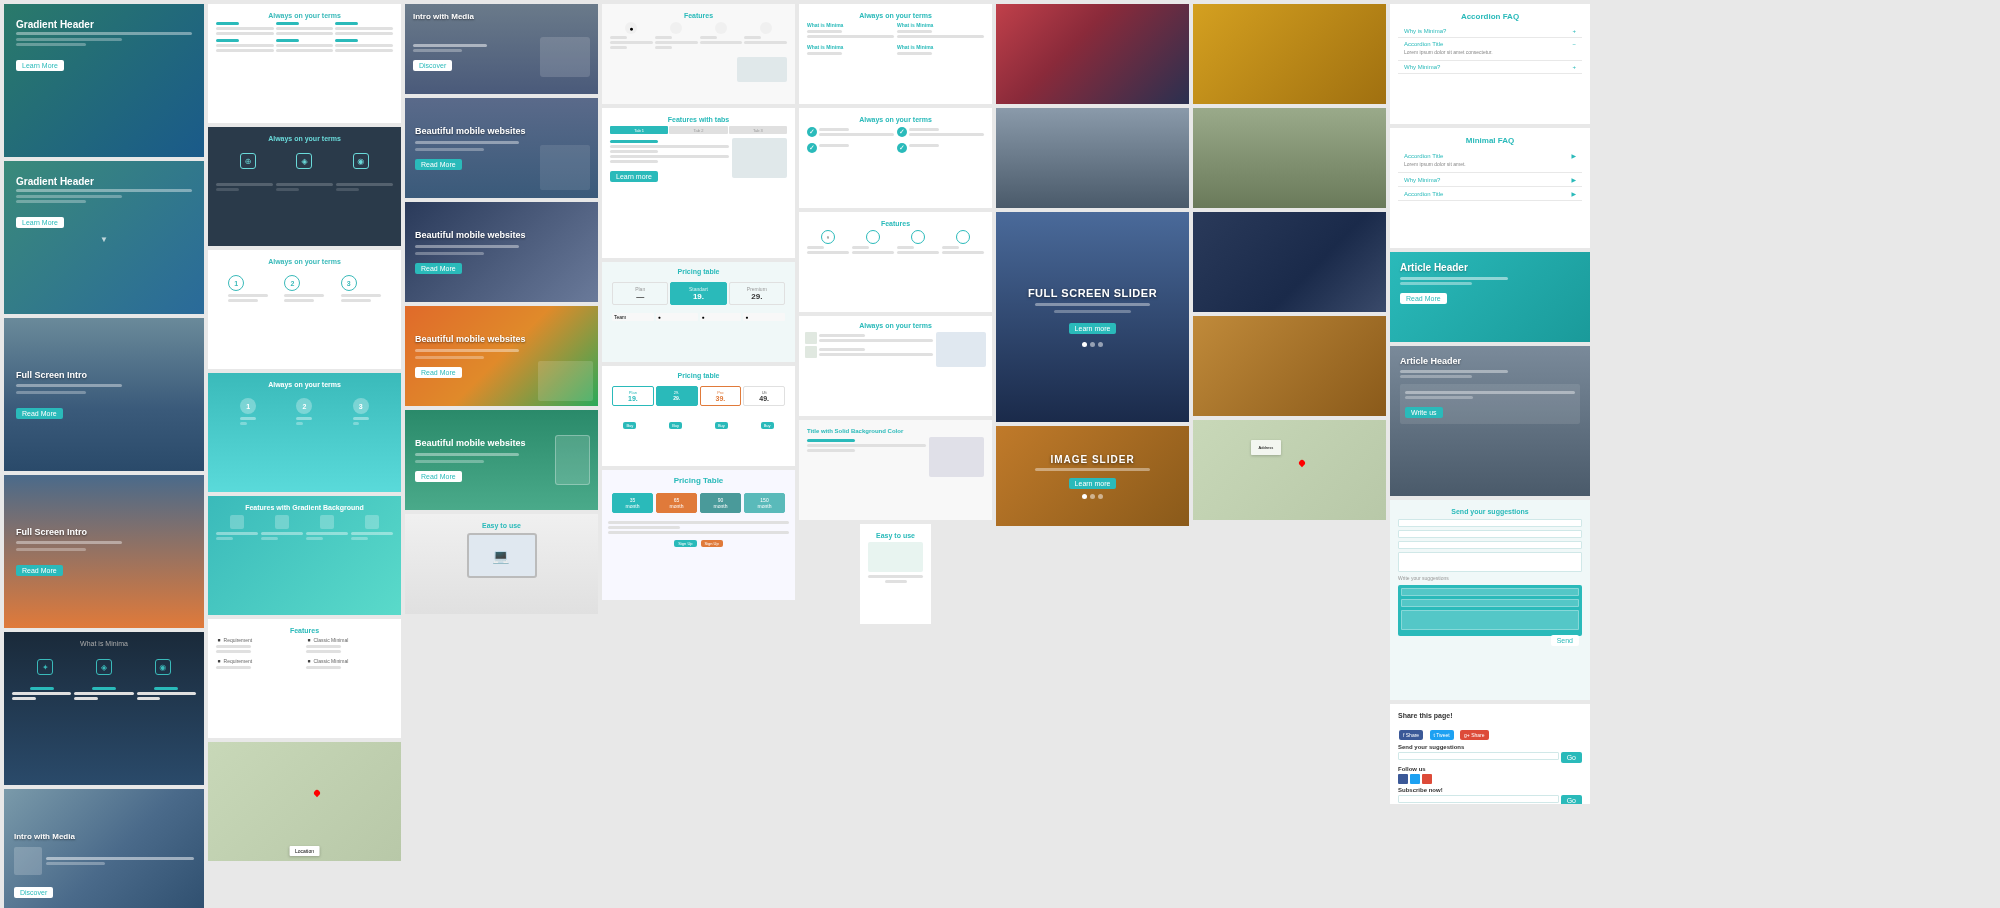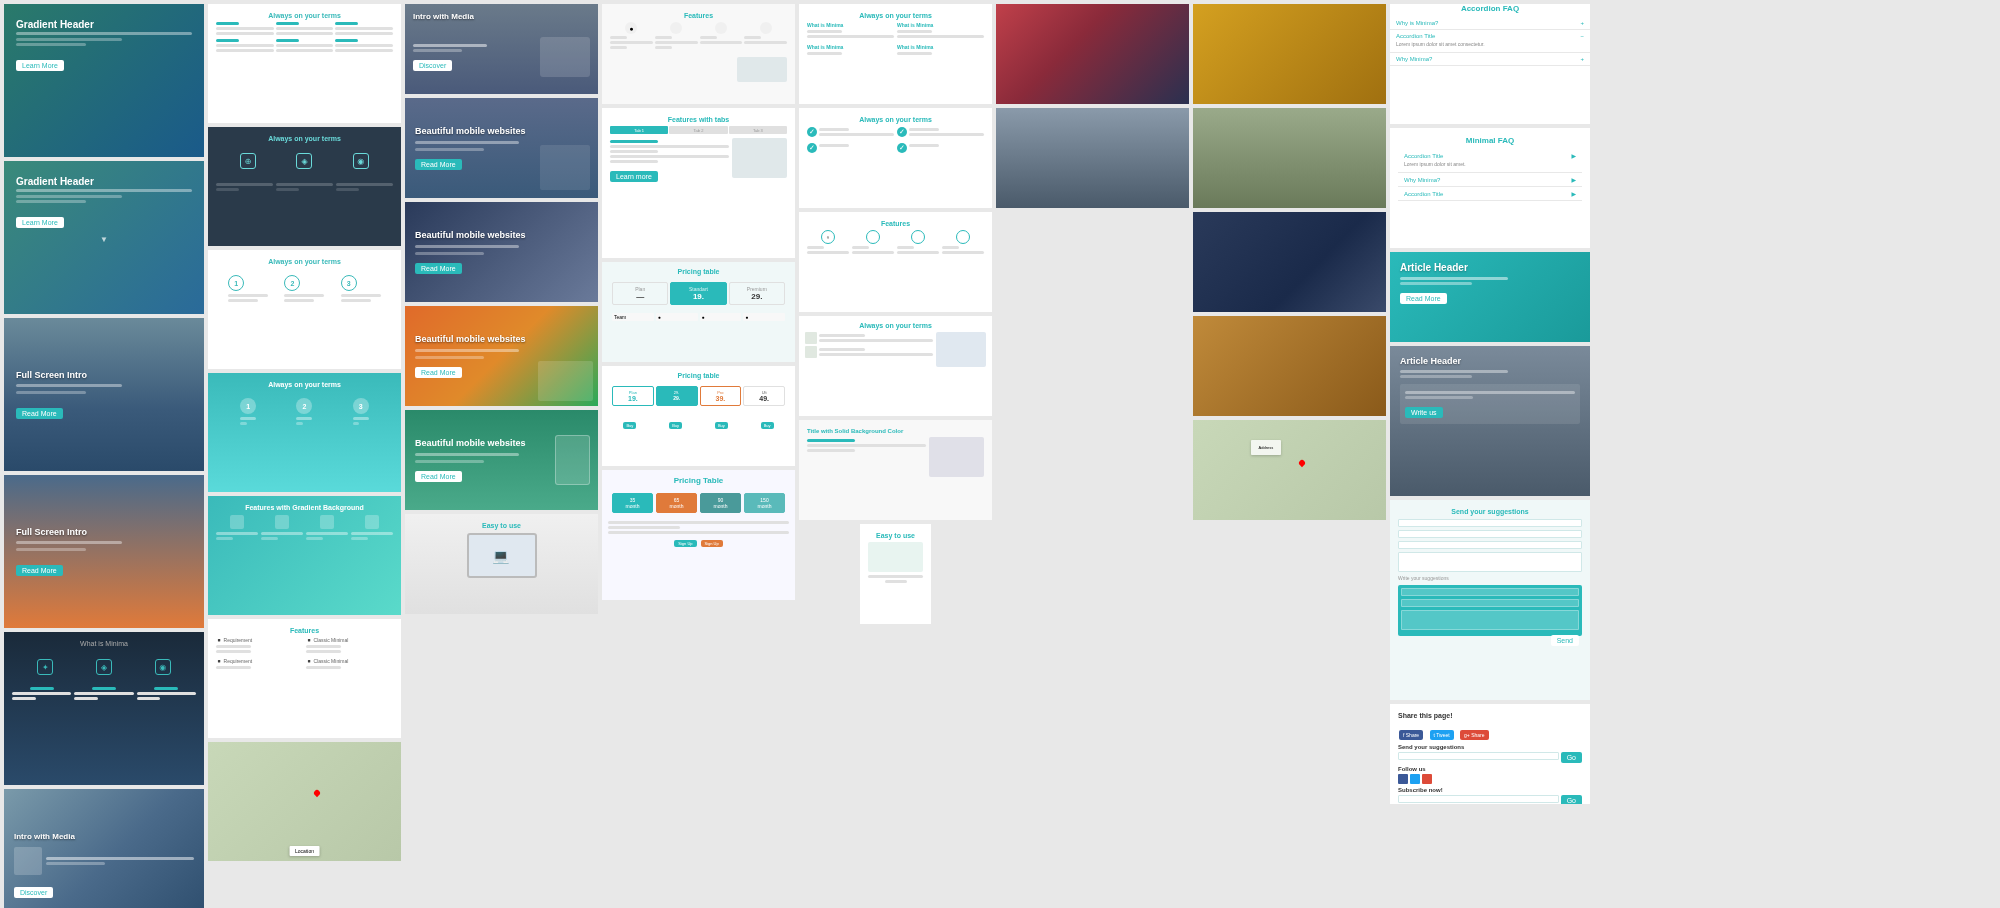--- a/index.html
+++ b/index.html
@@ -1070,21 +1070,48 @@
   <div class="col col-6">
 
     <div class="thumb thumb-photo-red" style="height:100px;">
       <div style="position:absolute; inset:0; background:linear-gradient(135deg, #c0404a 0%, #8a2a3a 40%, #2a3050 100%);"></div>
     </div>
 
     <div class="thumb thumb-photo-build" style="height:100px;">
       <div style="position:absolute; inset:0; background:linear-gradient(180deg, #8a9aaa 0%, #6a7a8a 50%, #4a5a6a 100%);"></div>
     </div>
 
-
+    <div class="thumb thumb-slider-full" style="height:210px;">
+      <div style="position:absolute; inset:0; background:linear-gradient(180deg, #4a6a9a 0%, #1a2a4a 100%);"></div>
+      <div class="photo-overlay">
+        <div class="big-title">FULL SCREEN SLIDER</div>
+        <div class="mini-line short" style="background:rgba(255,255,255,0.4); margin-top:4px;"></div>
+        <div class="mini-line shorter" style="background:rgba(255,255,255,0.3); margin-top:2px;"></div>
+        <span class="mini-btn" style="margin-top:8px;">Learn more</span>
+        <div class="slider-dots" style="margin-top:8px;">
+          <div class="dot active"></div>
+          <div class="dot"></div>
+          <div class="dot"></div>
+        </div>
+      </div>
+    </div>
+
+    <div class="thumb thumb-image-slider" style="height:100px;">
+      <div style="position:absolute; inset:0; background:linear-gradient(135deg, #c07a2a 0%, #8a5a1a 100%);"></div>
+      <div class="photo-overlay">
+        <div style="font-size:10px; font-weight:bold; color:white; text-shadow:0 1px 3px rgba(0,0,0,0.6); letter-spacing:1px; text-align:center;">IMAGE SLIDER</div>
+        <div class="mini-line short" style="background:rgba(255,255,255,0.4); margin-top:3px;"></div>
+        <span class="mini-btn" style="margin-top:5px;">Learn more</span>
+        <div class="slider-dots" style="margin-top:5px;">
+          <div class="dot active"></div>
+          <div class="dot"></div>
+          <div class="dot"></div>
+        </div>
+      </div>
+    </div>
 
   </div>
 
   <div class="col col-7">
 
     <div class="thumb thumb-photo-gold" style="height:100px;">
       <div style="position:absolute; inset:0; background:linear-gradient(135deg, #d4a020 0%, #a07010 100%);"></div>
     </div>
 
     <div class="thumb thumb-photo-build2" style="height:100px;">
@@ -1104,21 +1131,21 @@
         <div class="mini-map-pin"></div>
         <div style="position:absolute; top:20%; left:30%; width:30px; height:15px; background:rgba(255,255,255,0.8); border-radius:1px; display:flex; align-items:center; justify-content:center; font-size:4px; box-shadow:0 1px 3px rgba(0,0,0,0.2);">Address</div>
       </div>
     </div>
 
   </div>
 
   <div class="col col-8">
 
     <div class="thumb thumb-accordion-faq" style="height:120px;">
-      <div style="">
+      <div style="padding:8px;">
         <div style="font-size:8px; color:#2ababa; text-align:center; font-weight:bold; margin-bottom:4px;">Accordion FAQ</div>
         <div class="mini-accordion-item">
           <div class="mini-accordion-header">
             <span>Why is Minima?</span>
             <span>+</span>
           </div>
         </div>
         <div class="mini-accordion-item">
           <div class="mini-accordion-header">
             <span>Accordion Title</span>

